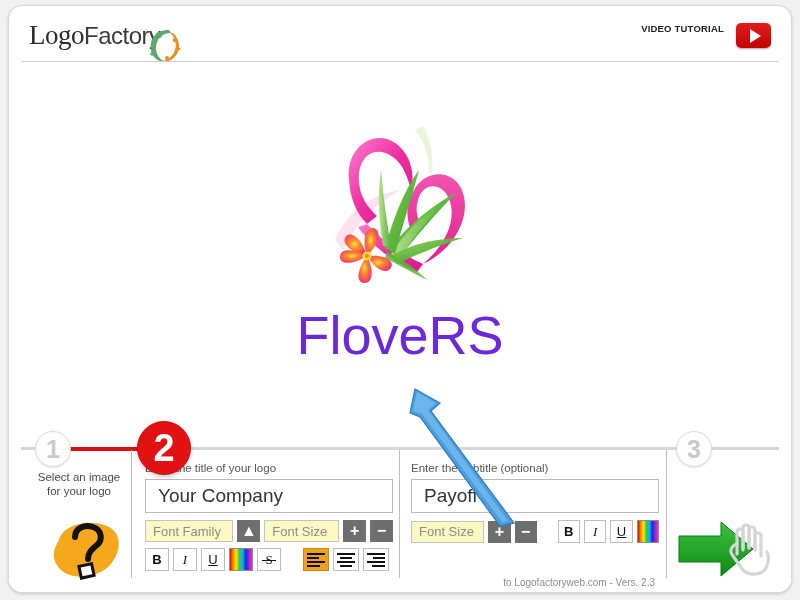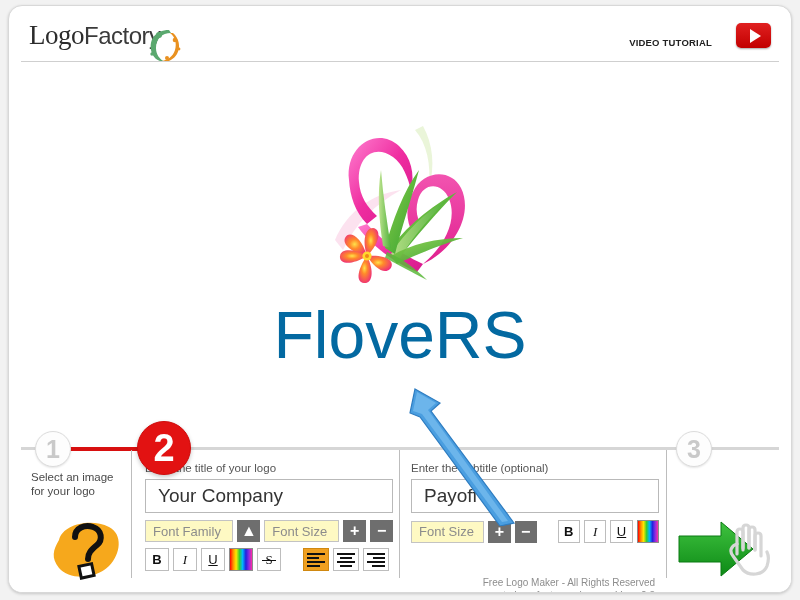--- a/index.html
+++ b/index.html
@@ -56,21 +56,21 @@
     width: 46px; height: 40px;
   }
   .header-rule {
     position: absolute;
     left: 12px; right: 12px; top: 55px;
     height: 1px; background: #cfcfcf;
   }
 
   .video-tutorial {
     position: absolute; right: 20px; top: 17px;
-    display: flex; align-items: flex-end; gap: 24px;
+    display: flex; align-items: flex-start; gap: 12px;
     cursor: pointer;
     margin-left: 32px;
   }
   .vt-label {
     font-size: 9.5px; font-weight: bold; color: #222;
     letter-spacing: 0.2px;
   }
   .vt-btn {
     width: 35px; height: 25px;
     background: linear-gradient(#e02020, #c20000);
@@ -135,22 +135,22 @@
     background: #ffffff;
   }
   .artwork {
     position: absolute; left: 296px; top: 46px;
     width: 200px; height: 190px;
   }
   .logo-title {
     position: absolute; left: 0; right: 0; top: 238px;
     text-align: center;
     font-family: "Liberation Sans", sans-serif;
-    font-size: 66px;
-    color: #0369a1;
+    font-size: 54px;
+    color: #6d28d9;
     letter-spacing: 0px;
     line-height: 70px;
     white-space: nowrap;
   }
   .logo-subtitle {
     position: absolute; left: 0; right: 0; top: 312px;
     text-align: center;
     font-family: "Liberation Sans", sans-serif;
     font-size: 30px;
     color: #1f1fc0;
@@ -211,21 +211,21 @@
   }
   .step-num.n3 {
     left: 667px; top: 7px; width: 36px; height: 36px;
     background: #fdfdfd; border: 1px solid #dcdcdc;
     color: #c9c9c9; font-size: 25px;
     box-shadow: 0 1px 2px rgba(0,0,0,.10);
   }
 
   .step-desc {
     position: absolute;
-    font-size: 11.5px; color: #4a4a4a; line-height: 14px;
+    font-size: 11.5px; color: #4a4a4a; line-height: 14px; text-align: center;
   }
   .step1-desc { left: 22px; top: 46px; width: 96px; }
   .step3-desc { left: 667px; top: 46px; width: 112px; }
 
   .question-icon {
     position: absolute; left: 38px; top: 94px;
     width: 78px; height: 66px;
   }
   .proceed-icon {
     position: absolute; left: 668px; top: 94px;
@@ -501,21 +501,20 @@
           <div class="sel-box fs">Font Size</div>
           <div class="gray-btn">+</div>
           <div class="gray-btn">−</div>
           <div class="spacer"></div>
           <div class="fmt-btn b">B</div>
           <div class="fmt-btn i">I</div>
           <div class="fmt-btn u">U</div>
           <div class="color-btn"></div>
         </div>
         <div class="footer-note">
-          <div>Free Logo Maker - All Rights Reserved</div>
           <div>to Logofactoryweb.com - Vers. 2.3</div>
         </div>
       </div>
 
       <div class="step-num n3">3</div>
       <svg class="proceed-icon" viewBox="0 0 110 62">
         <defs>
           <linearGradient id="ag" x1="0" y1="0" x2="0" y2="1">
             <stop offset="0" stop-color="#3fc23f"></stop>
             <stop offset="1" stop-color="#0d8a16"></stop>

